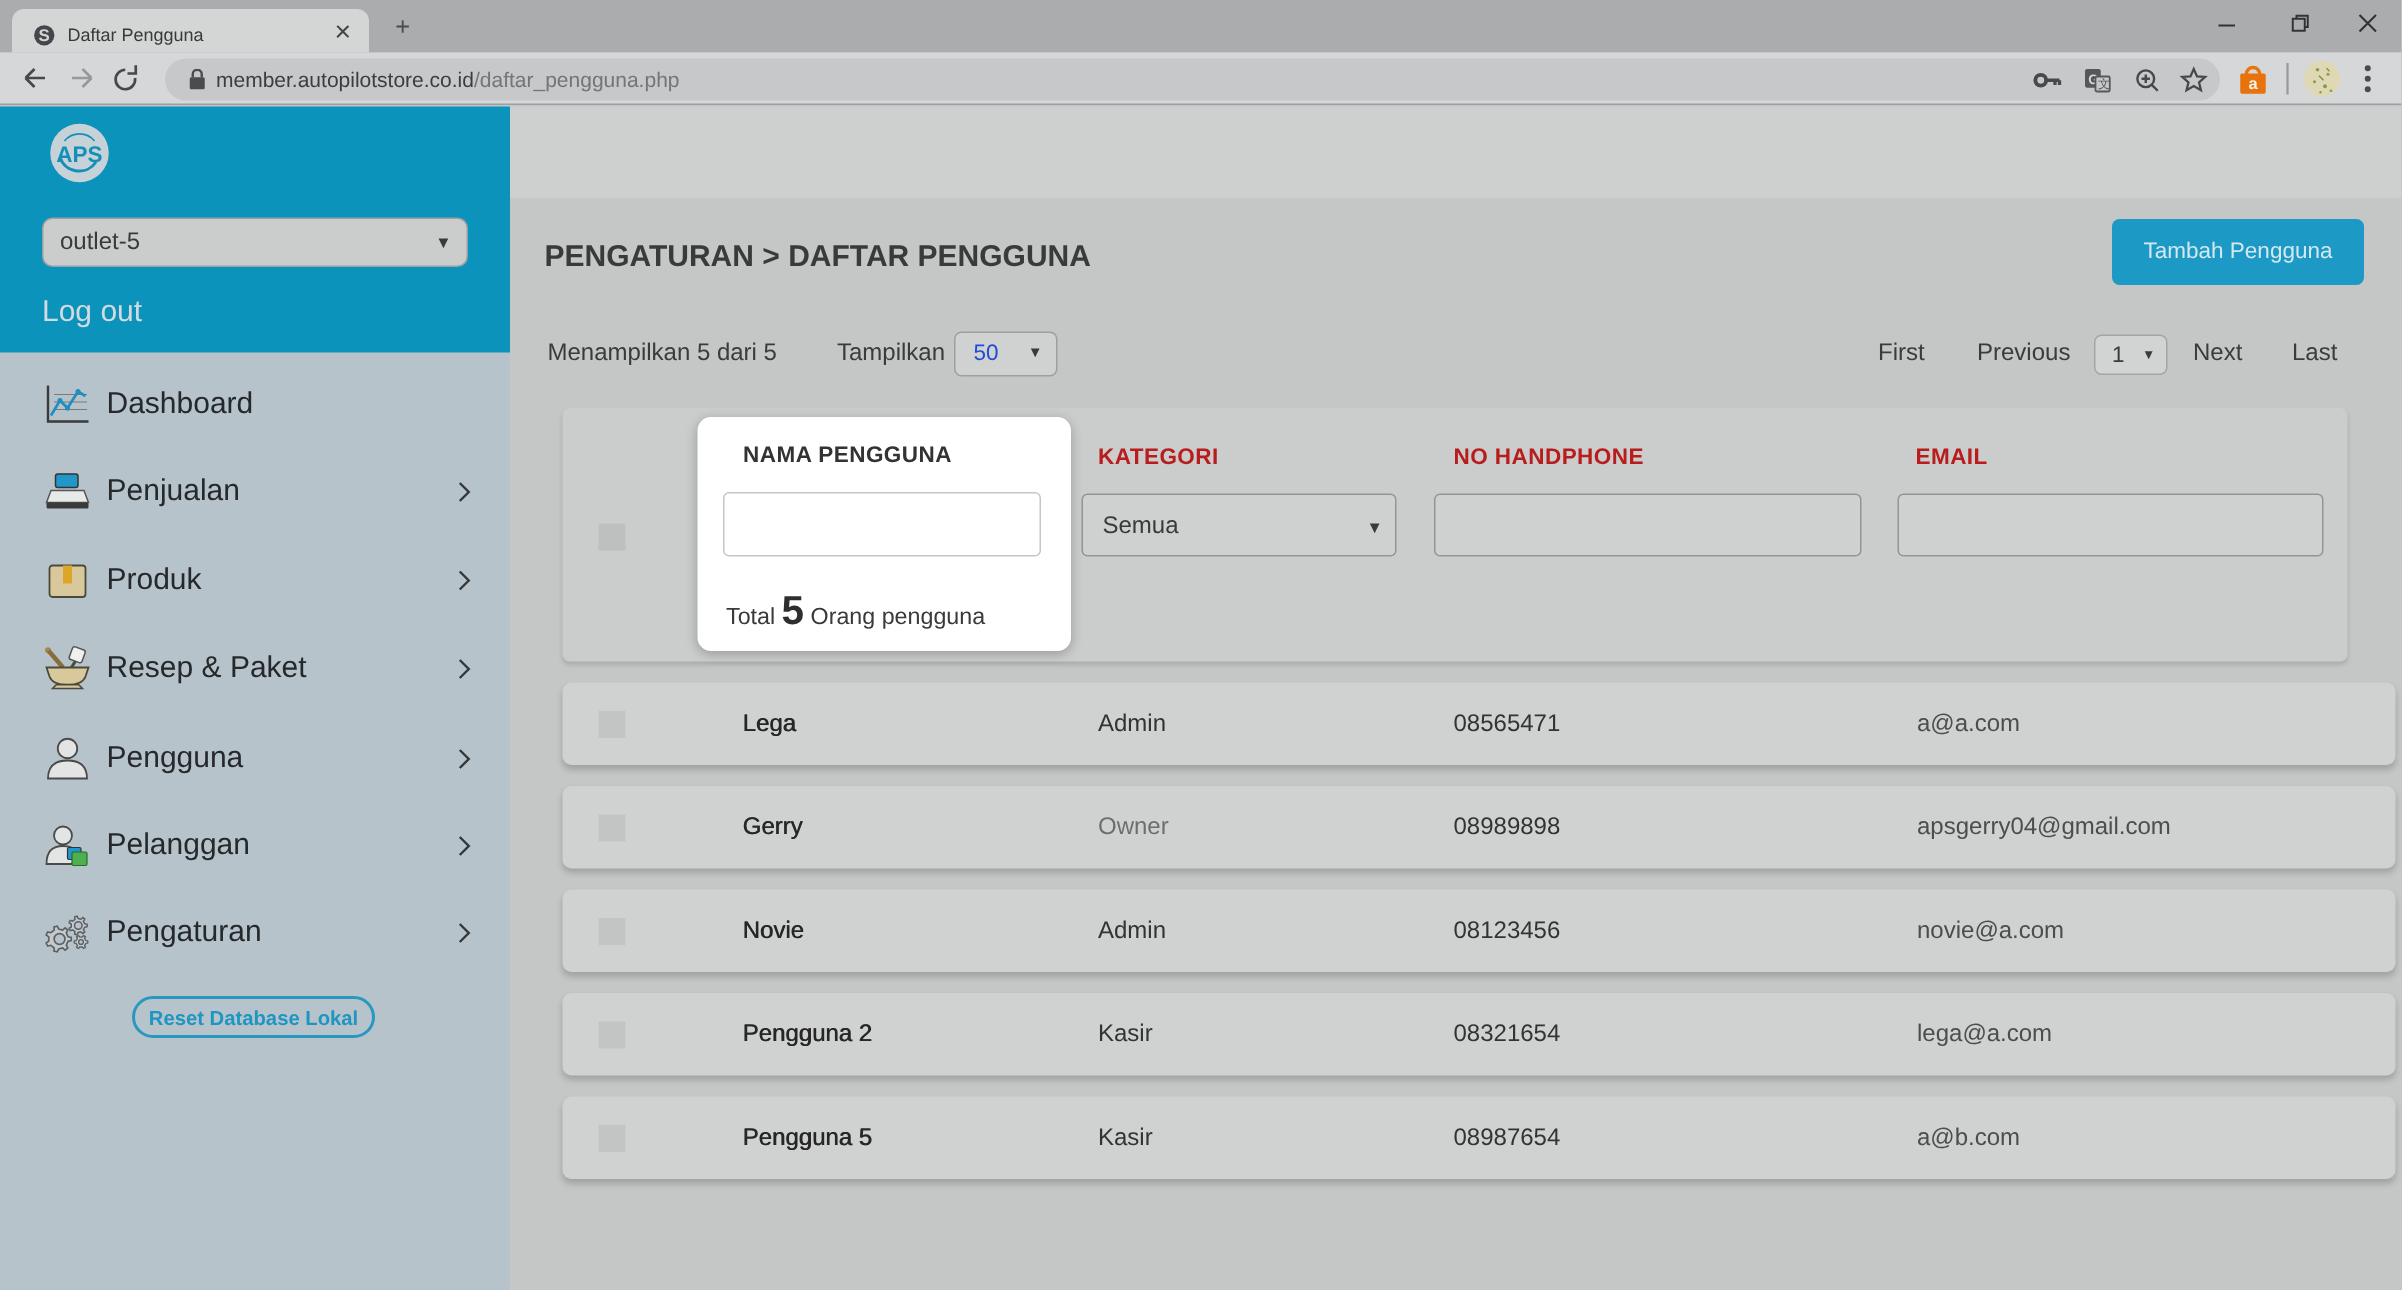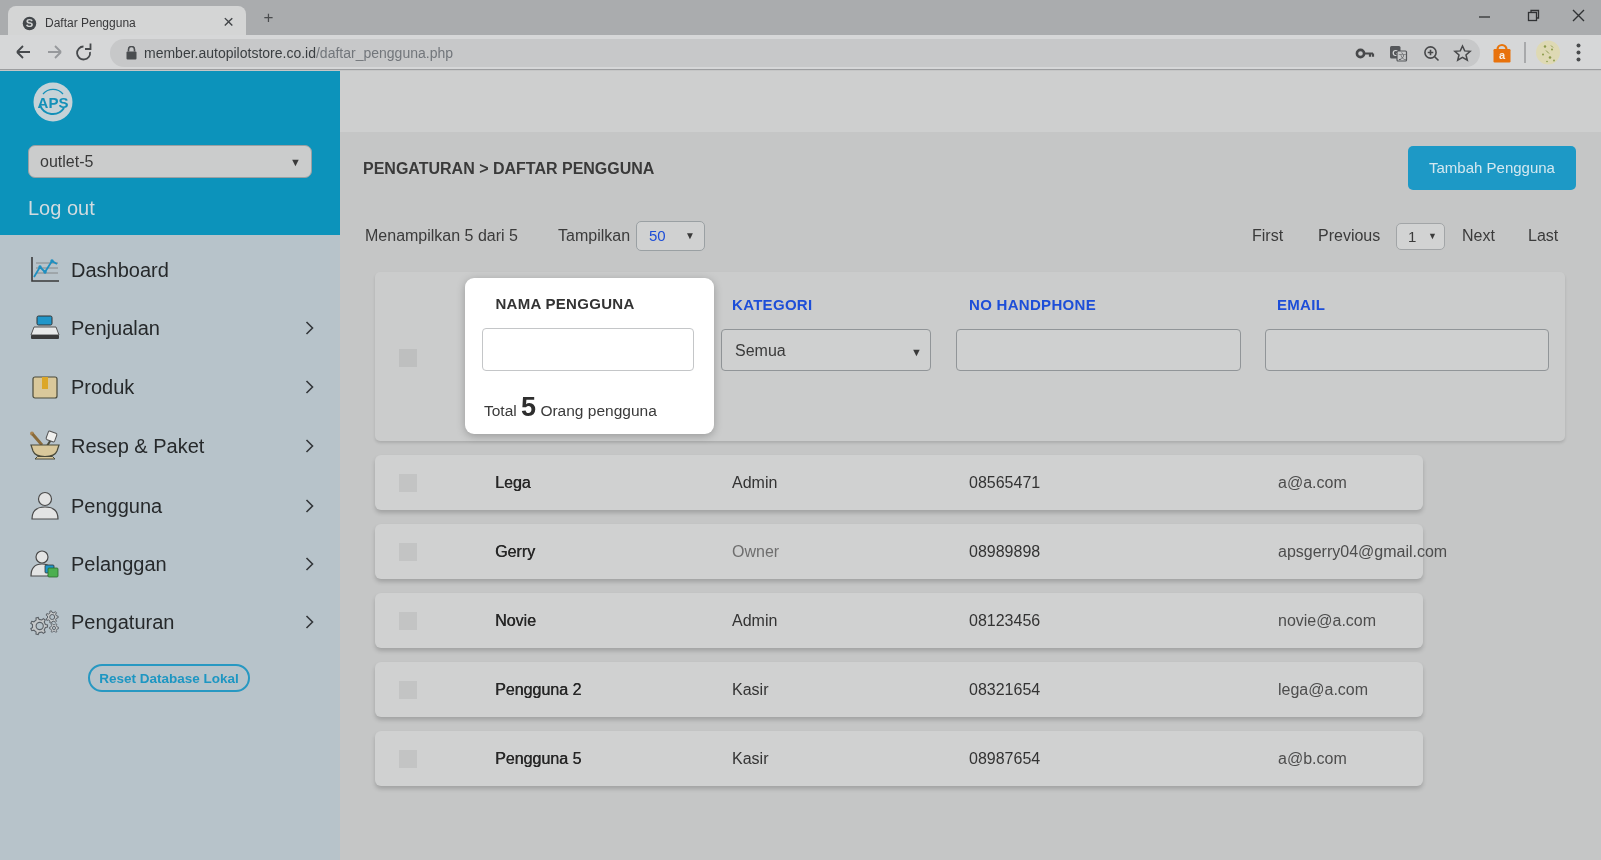--- a/index.html
+++ b/index.html
@@ -29,48 +29,48 @@
 #logout { position:absolute; left:28px; top:126px; font-size:20px; color:#d2dbdf; }
 .mitem { position:absolute; left:0; width:340px; height:40px; }
 .mitem .lbl { position:absolute; left:71px; top:50%; transform:translateY(-50%); font-size:20px; color:#26292b; }
 .mitem .chevs { position:absolute; left:305px; top:50%; transform:translateY(-50%); }
 .mitem svg { position:absolute; left:28px; top:50%; transform:translateY(-50%); }
 #resetbtn { position:absolute; left:88px; top:593px; width:162px; height:28px; border:2px solid #2798c2; border-radius:14px; color:#1d96c2; font-size:13.5px; font-weight:bold; text-align:center; line-height:25px; }
 
 
 #content { position:absolute; left:340px; top:0; width:1261px; height:789px; }
 #topband { position:absolute; left:0; top:0; width:1261px; height:61px; background:#cecfcf; }
-#crumb { position:absolute; left:23px; top:89px; font-size:16px; font-weight:bold; color:#3a3a3a; letter-spacing:0;text-align:center; }
+#crumb { position:absolute; left:23px; top:89px; font-size:20px; font-weight:bold; color:#3a3a3a; letter-spacing:0;text-align:center; }
 #addbtn { position:absolute; left:1068px; top:75px; width:168px; height:44px; background:#1d99c6; border-radius:5px; color:#d3e8f0; font-size:15px; text-align:center; line-height:44px; }
 #ctrl { position:absolute; left:0; top:150px; width:1261px; height:32px; font-size:16px; color:#3b3b3b; }
 #ctrl .menamp { position:absolute; left:25px; top:6px; }
 #ctrl .tampl { position:absolute; left:218px; top:6px; }
 #ctrl .sel50 { position:absolute; left:296px; top:0px; width:69px; height:30px; background:#d0d1d1; border:1px solid #9aa0a3; border-radius:5px; }
 #ctrl .sel50 .t { position:absolute; left:12px; top:5px; font-size:15px; color:#1d4ed8;}
 #ctrl .sel50 .a { position:absolute; right:9px; top:8px; font-size:10px; color:#3a3a3a;}
 #ctrl .hasil { position:absolute; left:373px; top:6px;margin-top:44px; }
 #ctrl .first { position:absolute; left:912px; top:6px; }
 #ctrl .prev { position:absolute; left:978px; top:6px; }
 #ctrl .sel1 { position:absolute; left:1056px; top:2px; width:49px; height:27px; background:#d2d3d3; border:1px solid #a2a5a7; border-radius:5px; }
 #ctrl .sel1 .t { position:absolute; left:11px; top:4px; font-size:15px; }
 #ctrl .sel1 .a { position:absolute; right:7px; top:7px; font-size:9px; }
 #ctrl .next { position:absolute; left:1122px; top:6px; }
 #ctrl .last { position:absolute; left:1188px; top:6px; }
 
 #headcard { position:absolute; left:35px; top:201px; width:1190px; height:169px; background:#cbcccc; border-radius:5px; box-shadow:0 2px 3px rgba(0,0,0,0.13); }
-.hlbl { position:absolute; top:24px; font-size:15px; font-weight:bold; color:#1d4ed8; letter-spacing:0.3px; }
+.hlbl { position:absolute; top:24px; font-size:15px; font-weight:bold; color:#b91c1c; letter-spacing:0.3px; }
 .hinp { position:absolute; top:57px; height:42px; border:1px solid #919598; border-radius:4px; background:#cfd0d0; }
 #hcheck { position:absolute; left:24px; top:77px; width:18px; height:18px; background:#bebfbf; }
 #whitecard { position:absolute; left:125px; top:207px; width:249px; height:156px; background:#ffffff; border-radius:9px; box-shadow:0 2px 8px rgba(0,0,0,0.25); }
 #whitecard .lbl { position:absolute; left:0; width:200px; top:17px; text-align:center; font-size:15px; font-weight:bold; color:#333; letter-spacing:0.3px; }
 #whitecard .inp { position:absolute; left:17px; top:50px; width:212px; height:43px; border:1px solid #c4c6c8; border-radius:4px; background:#fff; }
 #whitecard .tot { position:absolute; left:19px; top:114px; font-size:15.5px; color:#3a3a3a; }
 #whitecard .tot b { font-size:27px; font-weight:bold; color:#2e2e2e; }
 
-.row { position:absolute; left:35px; width:1048px; height:55px; background:#d0d1d1; border-radius:6px; box-shadow:0 3px 4px rgba(0,0,0,0.18); }
+.row { position:absolute; left:35px; width:1222px; height:55px; background:#d0d1d1; border-radius:6px; box-shadow:0 3px 4px rgba(0,0,0,0.18); }
 .row .cb { position:absolute; left:24px; top:19px; width:18px; height:18px; background:#c3c4c4; }
 .row .c1 { position:absolute; left:120px; top:50%; transform:translateY(-50%); font-size:16px; color:#272727; text-shadow:0.4px 0 0 #272727; }
 .row .c2 { position:absolute; left:357px; top:50%; transform:translateY(-50%); font-size:16px; color:#333; }
 .row .c3 { position:absolute; left:594px; top:50%; transform:translateY(-50%); font-size:16px; color:#333; }
 .row .c4 { position:absolute; left:903px; top:50%; transform:translateY(-50%); font-size:16px; color:#4d4d4d; }
 </style>
 </head>
 <body>
 <div id="titlebar">
   <div id="tab">

